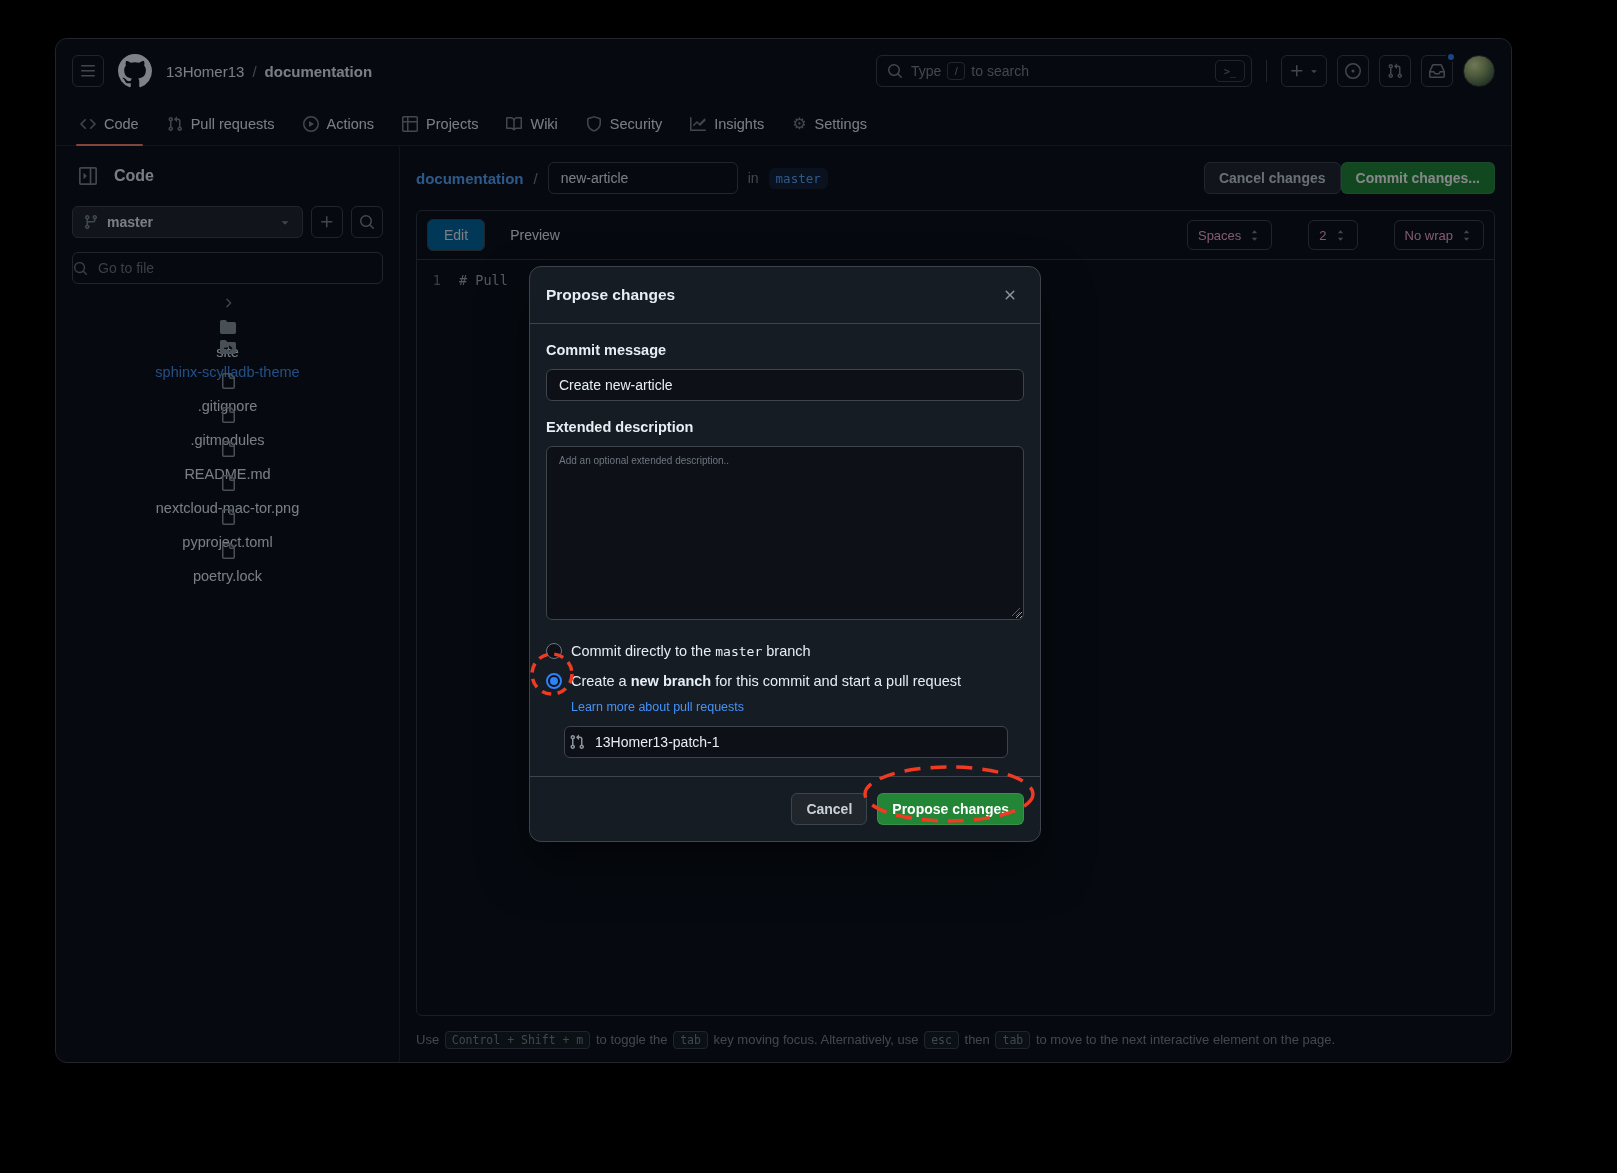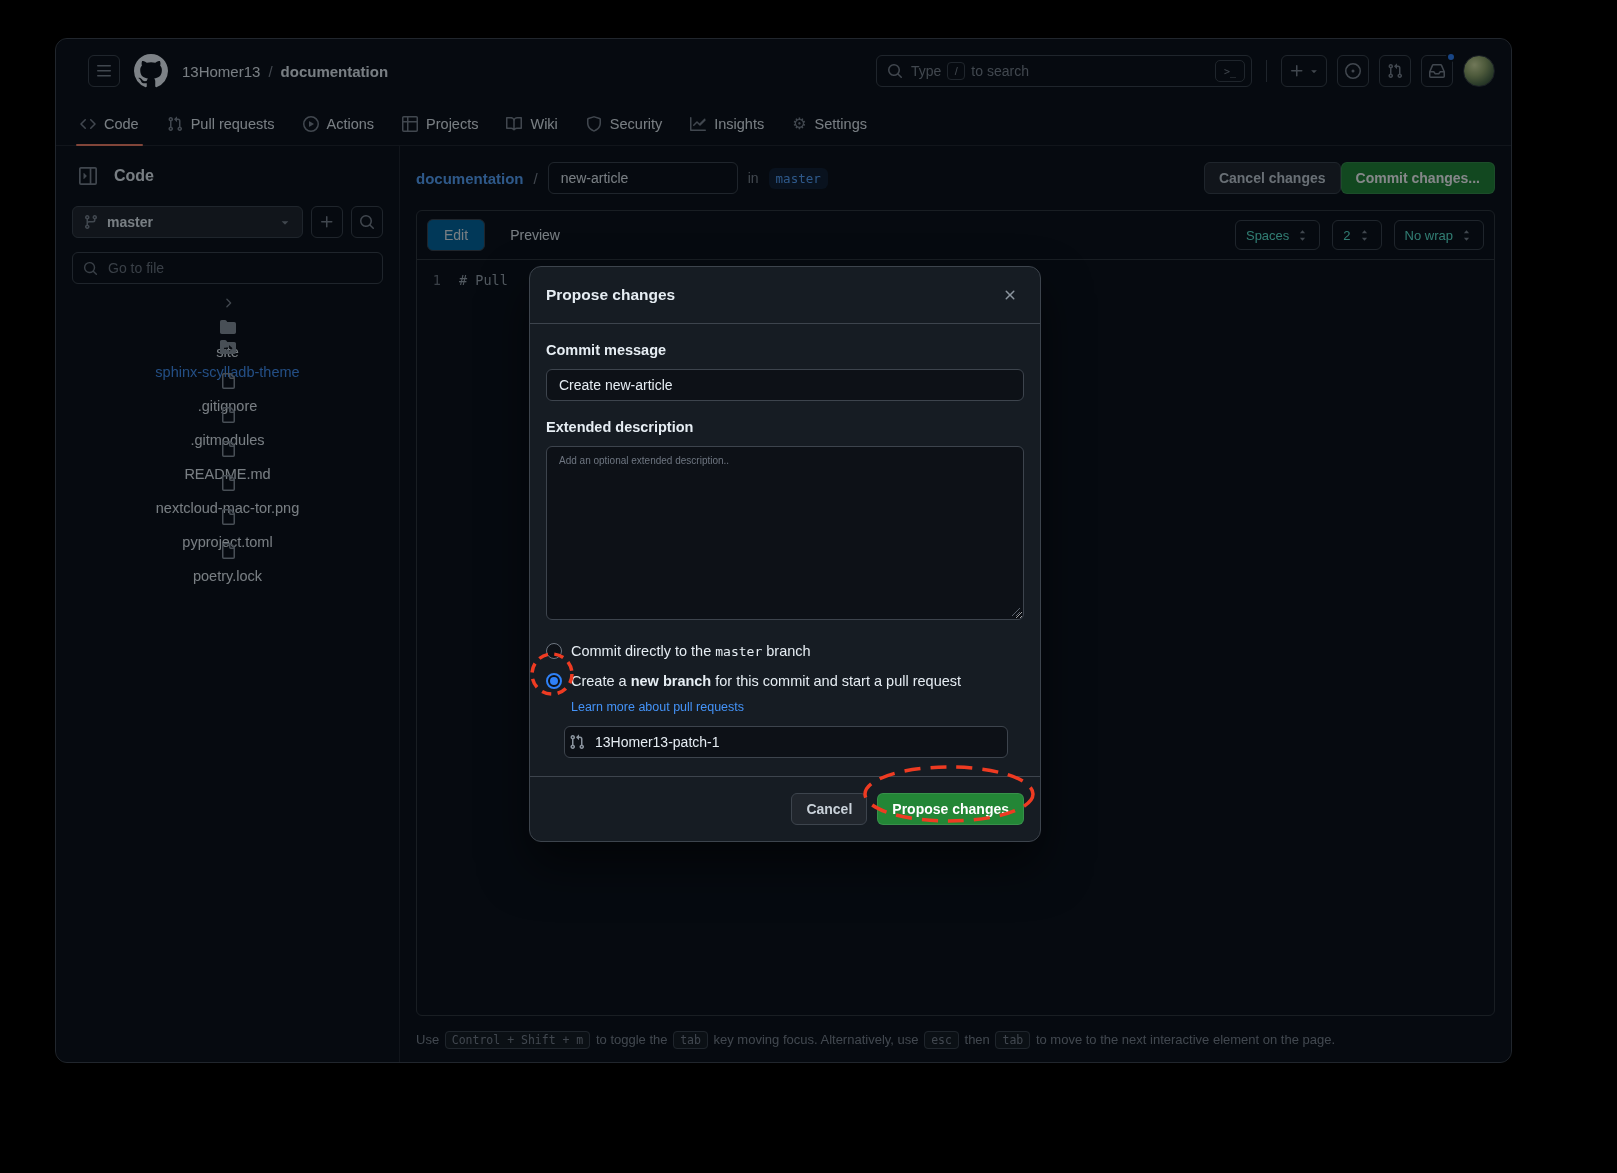--- a/index.html
+++ b/index.html
@@ -19,21 +19,21 @@
   .ic{fill:currentColor;flex:none;}
 
   
   .window{
     position:absolute;left:55px;top:38px;width:1457px;height:1025px;
     background:var(--bg);border:1px solid #21262d;border-radius:12px;overflow:hidden;
     display:flex;flex-direction:column;
   }
 
   
-  .topbar{height:64px;flex:none;display:flex;align-items:center;padding:0 16px;gap:14px;margin-left:16px;}
+  .topbar{height:64px;flex:none;display:flex;align-items:center;padding:0 16px;gap:14px;}
   .icon-btn{
     width:32px;height:32px;border:1px solid var(--border2);border-radius:6px;background:transparent;
     display:flex;align-items:center;justify-content:center;color:var(--muted);padding:0;cursor:pointer;flex:none;
   }
   .gh-logo{color:#f0f6fc;flex:none;}
   .crumb{display:flex;align-items:center;gap:8px;white-space:nowrap;}
   .crumb .owner{color:var(--fg);}
   .crumb .sep{color:var(--muted);}
   .crumb .repo{color:var(--fg);font-weight:700;}
   .top-spacer{flex:1;}
@@ -90,21 +90,21 @@
   .side-title{font-size:16px;font-weight:700;}
   .branch-row{display:flex;align-items:center;gap:8px;margin-bottom:14px;}
   .branch-btn{
     flex:1;height:32px;border:1px solid var(--border2);border-radius:6px;background:var(--btn);
     display:flex;align-items:center;gap:8px;padding:0 10px;color:var(--fg);cursor:pointer;font-size:14px;
   }
   .branch-btn .bname{flex:1;text-align:left;font-weight:600;}
   .branch-btn .ric,.branch-btn .caret{color:var(--muted);}
   .goto{
     height:32px;border:1px solid var(--border2);border-radius:6px;display:flex;align-items:center;gap:8px;
-    padding:0 10px;color:var(--faint);margin-bottom:12px;
+    padding:0 0;color:var(--faint);margin-bottom:12px;
   }
   .goto input{
     flex:1;background:transparent;border:none;outline:none;color:var(--fg);font-size:14px;
     font-family:inherit;
   }
   .goto input::placeholder{color:var(--faint);}
   .tree{display:flex;flex-direction:column;}
   .trow{display:flex;align-items:center;height:34px;gap:9px;border-radius:6px;cursor:pointer;padding:0 4px;flex-direction:column;}
   .trow .lead{width:16px;display:flex;justify-content:center;color:var(--muted);}
   .trow .ficon{color:var(--muted2);}
@@ -142,21 +142,21 @@
   }
   .etab{
     height:32px;padding:0 16px;display:flex;align-items:center;border-radius:6px;font-size:14px;cursor:pointer;
     color:var(--fg);background:transparent;border:1px solid transparent;font-family:inherit;
   }
   .etab.active{background:#0369a1;border-color:var(--border2);}
   .etab.idle{color:var(--fg);}
   .toolbar-right{margin-left:auto;display:flex;gap:12px;}
   .mini-select{
     height:30px;border:1px solid var(--border2);border-radius:6px;display:flex;align-items:center;gap:7px;
-    padding:0 10px;font-size:13px;color:#5eead4;cursor:pointer;background:transparent;
+    padding:0 10px;font-size:13px;color:#f9a8d4;cursor:pointer;background:transparent;margin-left:24px;
   }
   .mini-select .sort{color:var(--muted);}
   .editor-body{flex:1;display:flex;padding-top:12px;font-family:"DejaVu Sans Mono",monospace;font-size:13.5px;}
   .ln-col{width:42px;flex:none;text-align:right;padding-right:18px;color:var(--faint);}
   .code-col{color:#9da7b1;white-space:pre;}
 
   .a11y-hint{flex:none;margin-top:12px;color:var(--muted);font-size:13px;line-height:24px;}
   .kbd{
     font-family:"DejaVu Sans Mono",monospace;font-size:11.5px;color:var(--muted);
     border:1px solid var(--border2);border-radius:4px;background:rgba(110,118,129,0.1);

